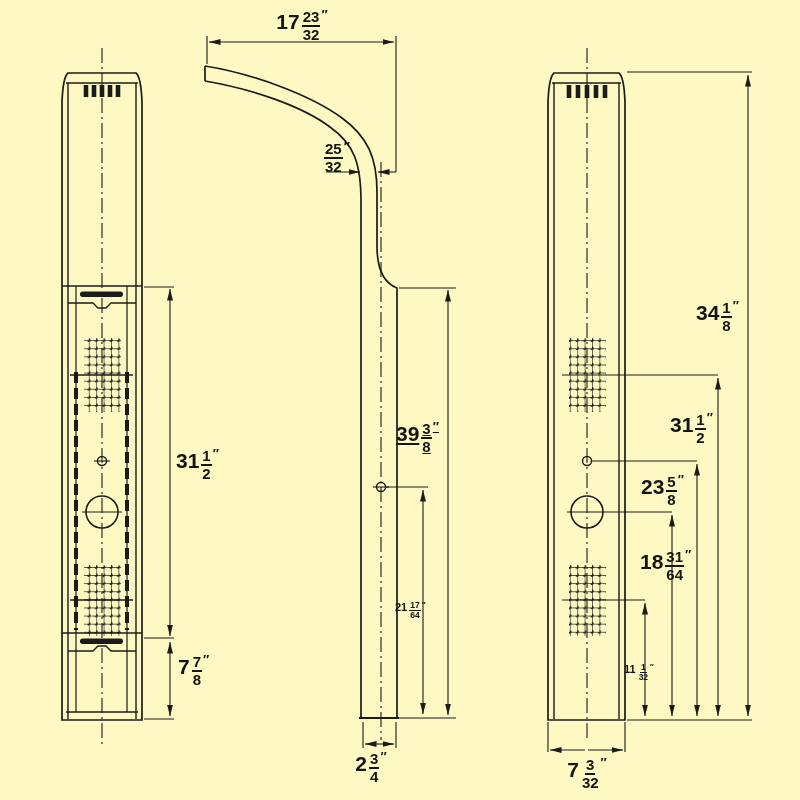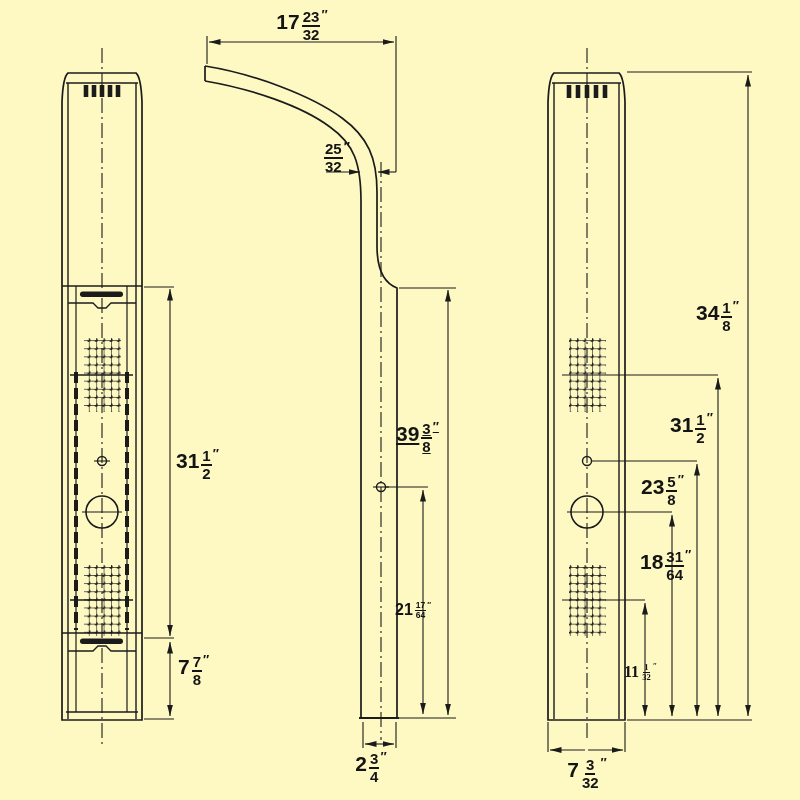--- a/index.html
+++ b/index.html
@@ -7,21 +7,21 @@
   #stage{position:relative;width:800px;height:800px;background:#fef9c3;overflow:hidden;}
   svg{position:absolute;left:0;top:0;}
   .dim-label{position:absolute;display:flex;align-items:flex-start;color:#141414;
     font-family:"Liberation Sans",sans-serif;font-weight:700;white-space:nowrap;}
   .dim-label .whole{font-size:21px;line-height:1.3;}
   .dim-label .frac{display:flex;flex-direction:column;align-items:center;line-height:1.05;
     font-size:15px;margin-left:2px;margin-top:1px;}
   .dim-label .num{border-bottom:2px solid #141414;padding:0 1px;}
   .dim-label .den{padding:0 1px;}
   .dim-label .prime{font-size:13px;margin-top:-1px;margin-left:1px;}
-  .dim-label.small .whole{font-size:16px;line-height:1.1;}
+  .dim-label.small .whole{font-size:11px;line-height:1.1;}
   .dim-label.small .frac{font-size:8.5px;margin-top:0;}
   .dim-label.small .num{border-bottom:1.5px solid #141414;}
   .dim-label.small .prime{font-size:8px;margin-top:-1px;}
   .centered{justify-content:center;}
 </style>
 </head>
 <body>
 
 <div id="stage">
 
@@ -219,21 +219,21 @@
 
 <div class="dim-label" style="left:624px;top:548px;padding-left:16px;">
   <span class="whole">18</span>
   <span class="frac">
         <span class="num">31</span>
         <span class="den">64</span>
       </span>
   <span class="prime">″</span>
 </div>
 
-<div class="dim-label small" style="left:624px;top:663px;font-family:Liberation Serif, serif;">
+<div class="dim-label small" style="left:624px;top:663px;">
   <span class="whole">11</span>
   <span class="frac">
         <span class="num">1</span>
         <span class="den">32</span>
       </span>
   <span class="prime">″</span>
 </div>
 
 <div class="dim-label centered" style="left:546px;top:756px;width:82px;">
   <span class="whole">7</span>

